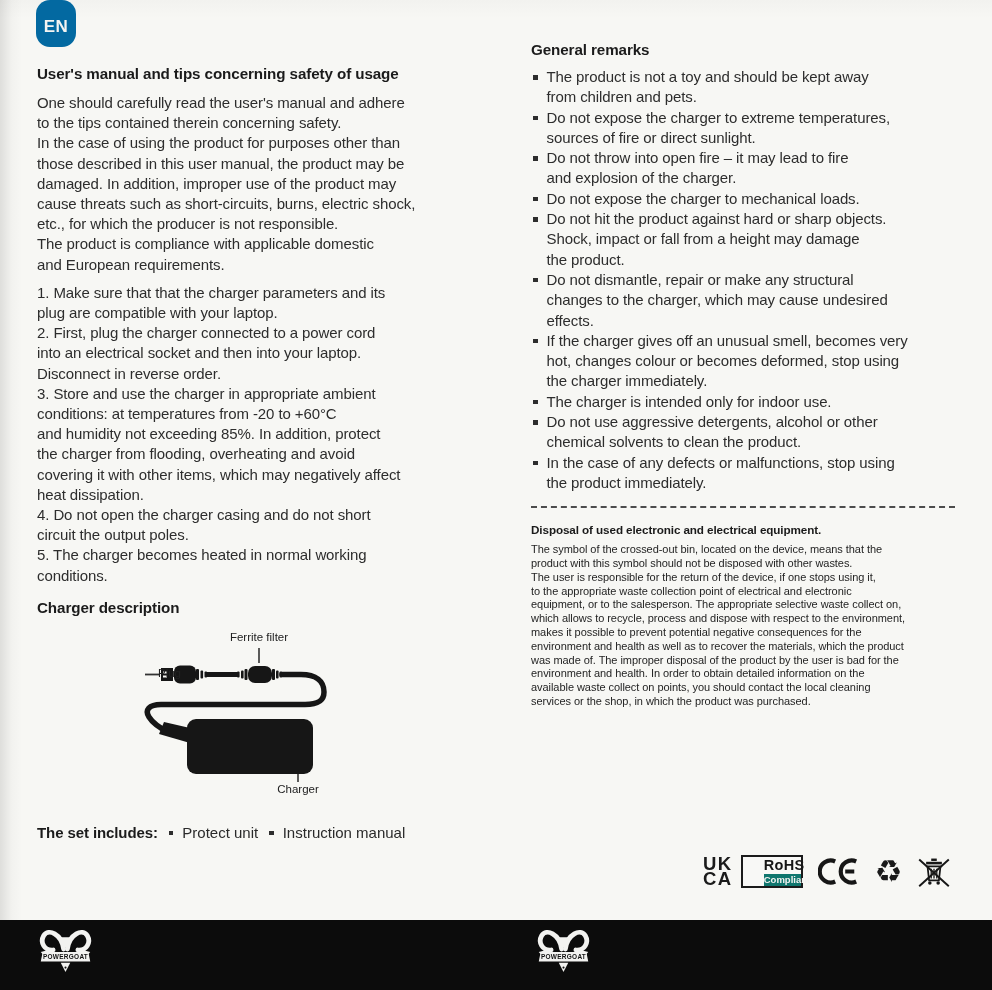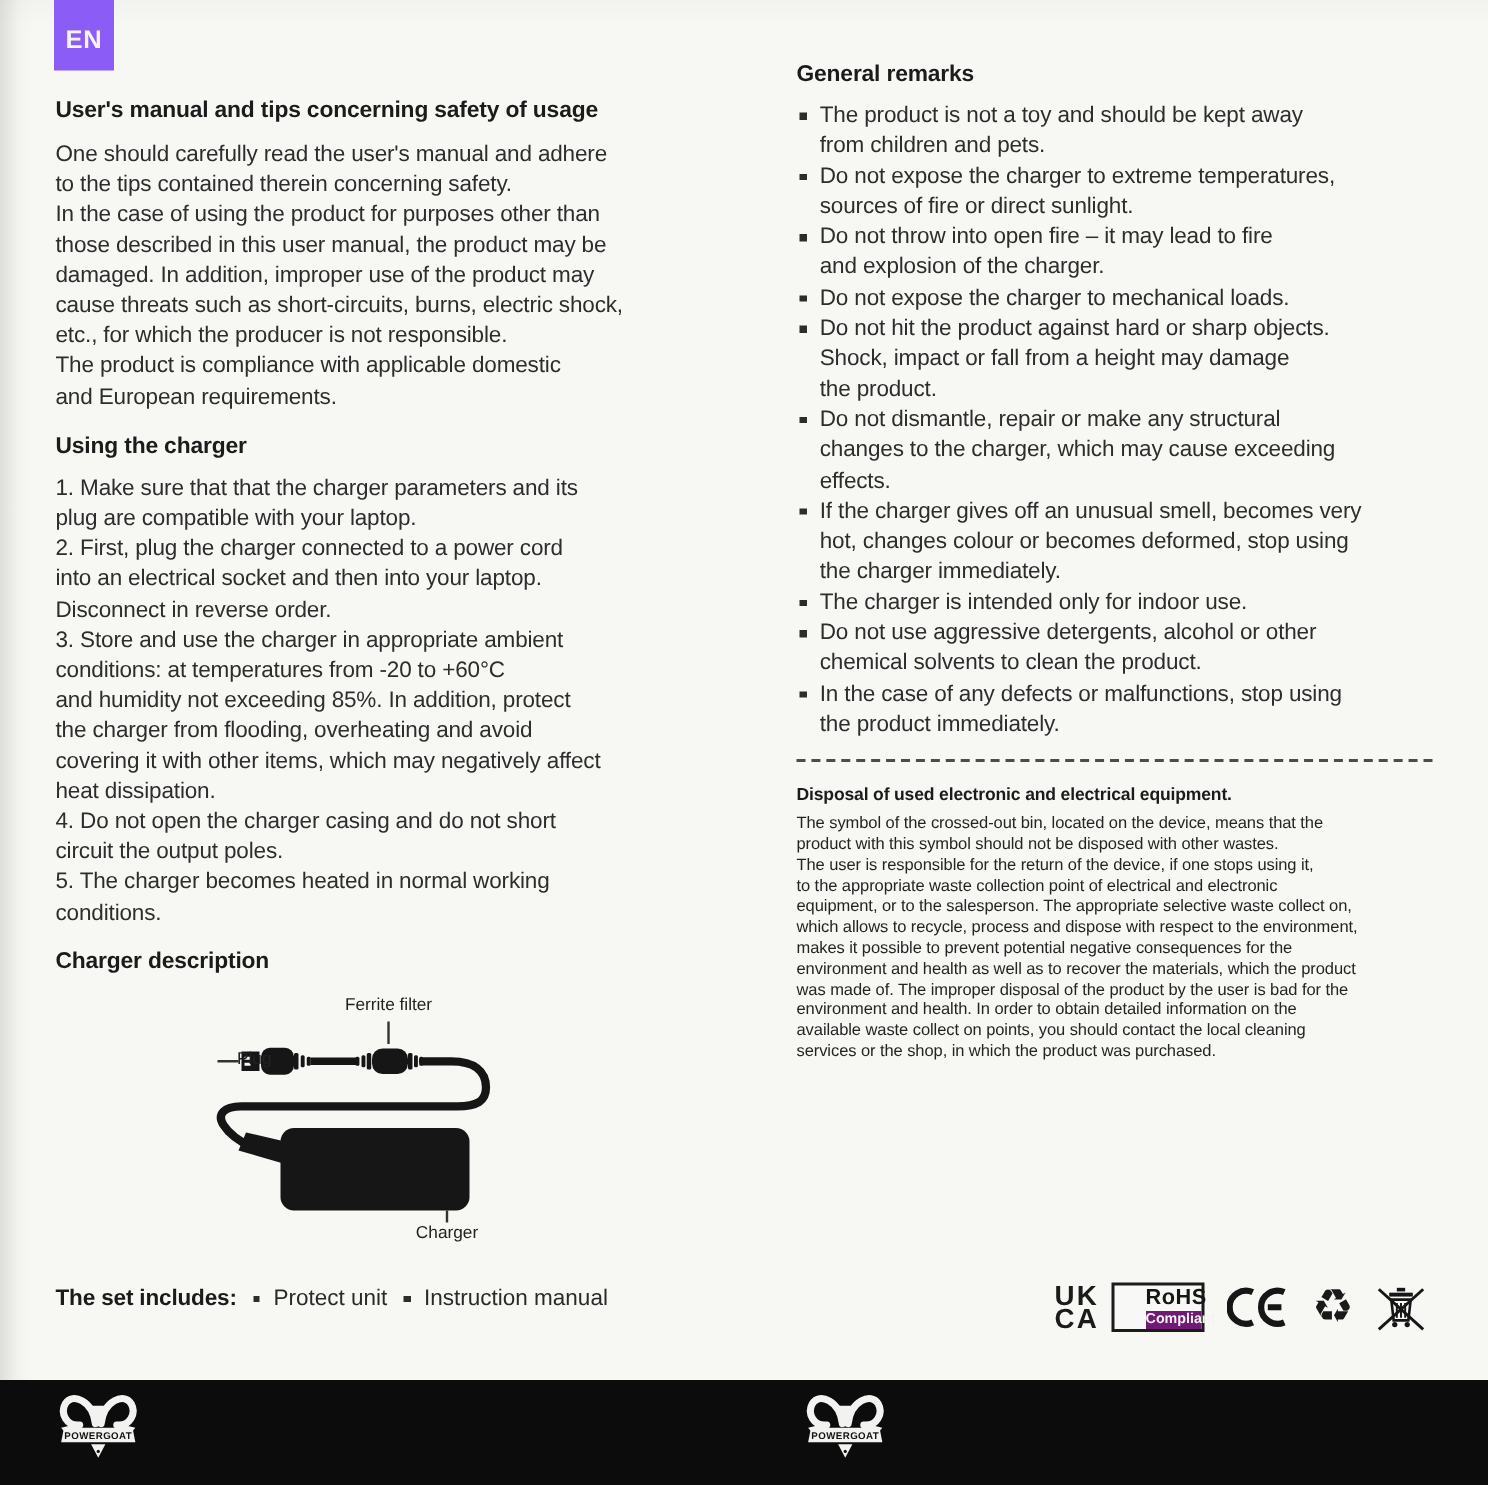--- a/index.html
+++ b/index.html
@@ -12,24 +12,25 @@
     color: #2a2a2a;
     background:
       linear-gradient(90deg, rgba(0,0,0,0.10) 0px, rgba(0,0,0,0.02) 12px, rgba(0,0,0,0) 22px),
       linear-gradient(180deg, #f2f2ef 0px, #f7f7f4 18px),
       #f7f7f4;
   }
 
   
   .en-badge {
     position: absolute; left: 36px; top: 0; width: 40px; height: 47px;
-    background: #8b5cf6; color: #f4f4f2;
+    background: #0369a1; color: #f4f4f2;
     font-size: 17px; font-weight: 700; letter-spacing: 0.5px;
     display: flex; align-items: center; justify-content: center;
     padding-top: 6px;
+    border-radius: 14px;
   }
 
   
   .col-left  { position: absolute; left: 37px;  top: 64px; width: 434px; }
   .col-right { position: absolute; left: 531px; top: 40px; width: 436px; }
 
   .h-main {
     margin: 0; font-size: 15.2px; font-weight: 700; color: #1b1b1b;
     line-height: 20px; letter-spacing: -0.1px;
   }
@@ -90,21 +91,21 @@
   .ukca {
     font-weight: 700; font-size: 18.5px; line-height: 15.5px;
     letter-spacing: 1.5px; color: #1b1b1b; text-align: center;
   }
   .rohs {
     margin-left: 8px; width: 62px; border: 2.5px solid #1b1b1b; background: #f8f8f6;
     text-align: center;
     padding-left: 21px;
   }
   .rohs-title { font-weight: 700; font-size: 14.5px; line-height: 17px; color: #161616; letter-spacing: 0.3px; }
-  .rohs-sub   { background: #701a75; color: #f3f3f1; font-size: 9.5px; line-height: 12px; font-weight: 600; }
+  .rohs-sub   { background: #0f766e; color: #f3f3f1; font-size: 9.5px; line-height: 12px; font-weight: 600; }
   .ce-mark { margin-left: 15px; }
   .recycle {
     margin-left: 15px; font-family: "DejaVu Sans", sans-serif;
     font-size: 31px; line-height: 31px; color: #1a1a1a;
   }
   .weee { margin-left: 12px; }
 
   
   .footer {
     position: absolute; left: 0; top: 920px; width: 992px; height: 70px;
@@ -124,21 +125,20 @@
   <p class="body-text">One should carefully read the user's manual and adhere
 to the tips contained therein concerning safety.
 In the case of using the product for purposes other than
 those described in this user manual, the product may be
 damaged. In addition, improper use of the product may
 cause threats such as short-circuits, burns, electric shock,
 etc., for which the producer is not responsible.
 The product is compliance with applicable domestic
 and European requirements.</p>
 
-  <h3 class="h-main mt-section">Using the charger</h3>
   <p class="body-text list-text">1. Make sure that that the charger parameters and its
 plug are compatible with your laptop.
 2. First, plug the charger connected to a power cord
 into an electrical socket and then into your laptop.
 Disconnect in reverse order.
 3. Store and use the charger in appropriate ambient
 conditions: at temperatures from -20 to +60°C
 and humidity not exceeding 85%. In addition, protect
 the charger from flooding, overheating and avoid
 covering it with other items, which may negatively affect
@@ -225,21 +225,21 @@
     </div>
     <div class="bullet-item">
       <span class="bullet-square"></span>
       <span class="bullet-text">Do not hit the product against hard or sharp objects.
 Shock, impact or fall from a height may damage
 the product.</span>
     </div>
     <div class="bullet-item">
       <span class="bullet-square"></span>
       <span class="bullet-text">Do not dismantle, repair or make any structural
-changes to the charger, which may cause exceeding
+changes to the charger, which may cause undesired
 effects.</span>
     </div>
     <div class="bullet-item">
       <span class="bullet-square"></span>
       <span class="bullet-text">If the charger gives off an unusual smell, becomes very
 hot, changes colour or becomes deformed, stop using
 the charger immediately.</span>
     </div>
     <div class="bullet-item">
       <span class="bullet-square"></span>

